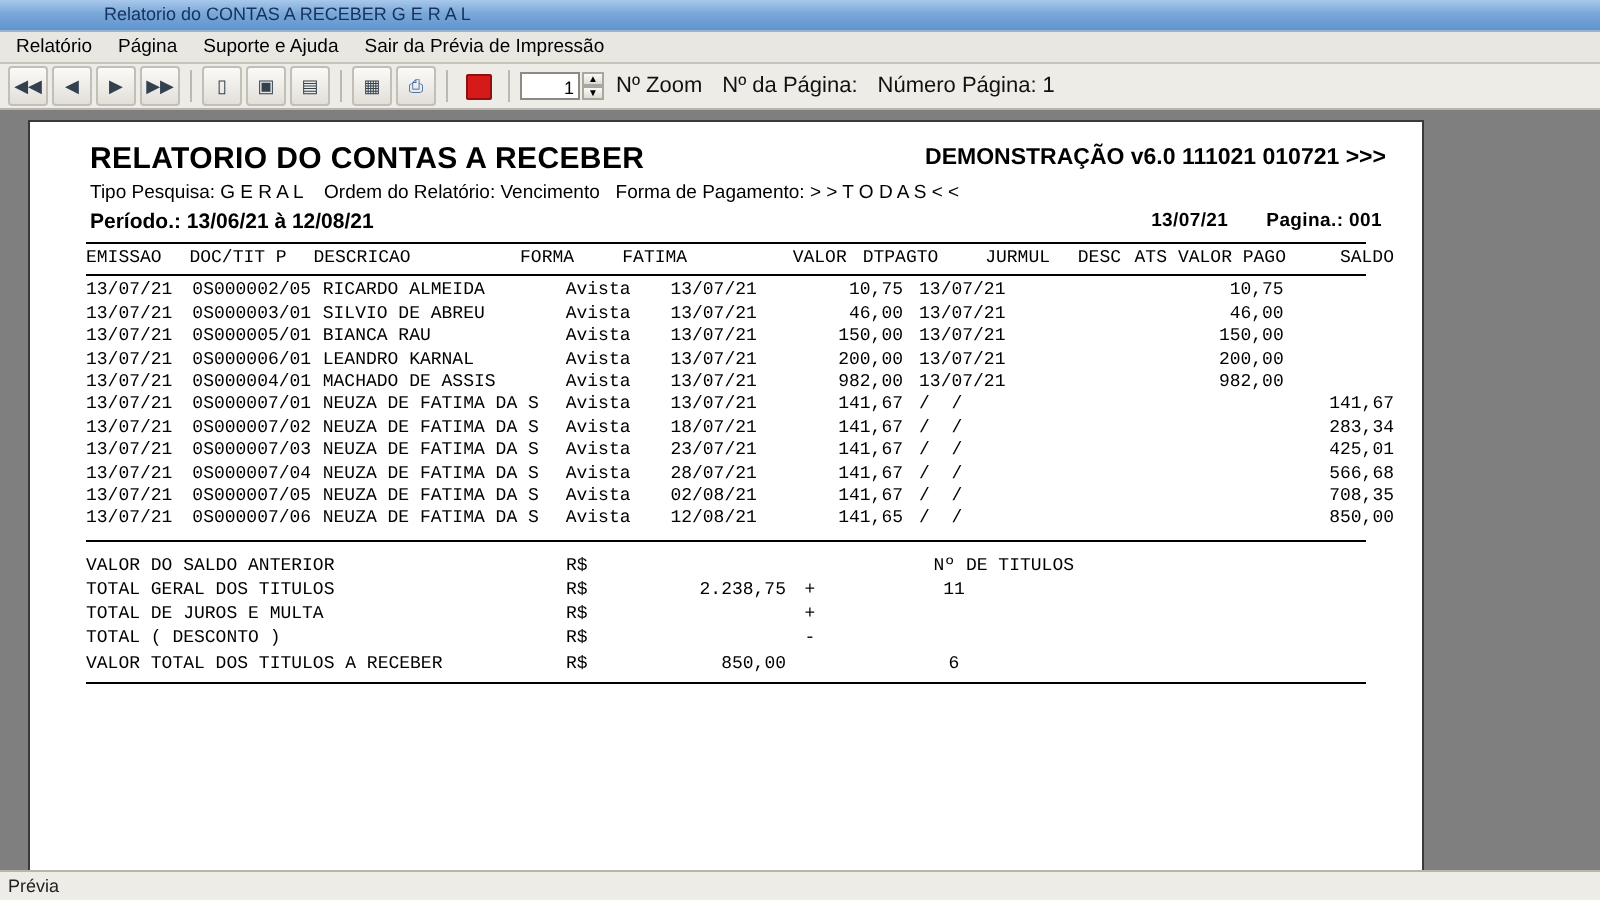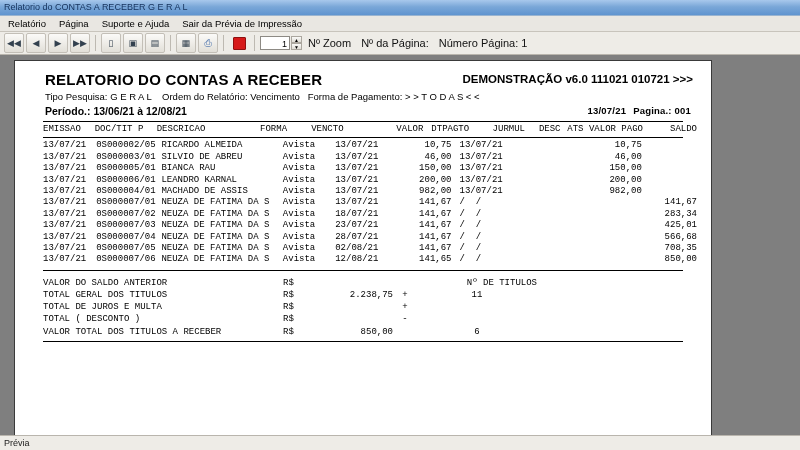--- a/index.html
+++ b/index.html
@@ -29,21 +29,21 @@
     background: linear-gradient(to bottom, #a8c8ec 0%, #7aa7d8 45%, #5f94cf 100%);
     border-bottom: 1px solid #9ab4d0;
     display: flex;
     align-items: center;
     padding-left: 4px;
     font-size: 9px;
     color: #15325c;
     white-space: nowrap;
     overflow: hidden;
   }
-  .titlebar .tb-text { line-height: 15px; }
+  .titlebar .tb-text { line-height: 15px; margin-left: 48px; }
   
   .menubar {
     height: 15px;
     background: #e9e7e2;
     border-bottom: 1px solid #c8c4bc;
     display: flex;
     align-items: center;
     gap: 9px;
     padding-left: 6px;
     font-size: 9.5px;
@@ -280,33 +280,33 @@
       <div class="rpt-head">
         <div class="rpt-title">RELATORIO DO CONTAS A RECEBER</div>
         <div class="rpt-demo">DEMONSTRAÇÃO v6.0 111021 010721 &gt;&gt;&gt;</div>
       </div>
 
       <div class="rpt-line2">Tipo Pesquisa: G E R A L    Ordem do Relatório: Vencimento   Forma de Pagamento: &gt; &gt; T O D A S &lt; &lt;</div>
 
       <div class="rpt-line3">
         <span>Período.: 13/06/21 à 12/08/21</span>
         <span class="r-right">13/07/21</span>
-        <span class="r-right" style="margin-left:1px">Pagina.: 001</span>
+        <span class="r-right" style="margin-left:13px">Pagina.: 001</span>
       </div>
 
       <div class="rule"></div>
 
       <table class="grid">
         <tbody>
             <tr>
           <td class="c-emissao">EMISSAO</td>
           <td class="c-doc">DOC/TIT P</td>
           <td class="c-desc">DESCRICAO</td>
           <td class="c-forma">FORMA</td>
-          <td class="c-vencto">VENCTO</td>
+          <td class="c-vencto">FATIMA</td>
           <td class="c-valor">VALOR</td>
           <td class="c-dtpago">DTPAGTO</td>
           <td class="c-jurmul">JURMUL</td>
           <td class="c-desc2">DESC</td>
           <td class="c-ats">ATS</td>
           <td class="c-pago">VALOR PAGO</td>
           <td class="c-saldo">SALDO</td>
         </tr>
       </tbody>
         </table>

